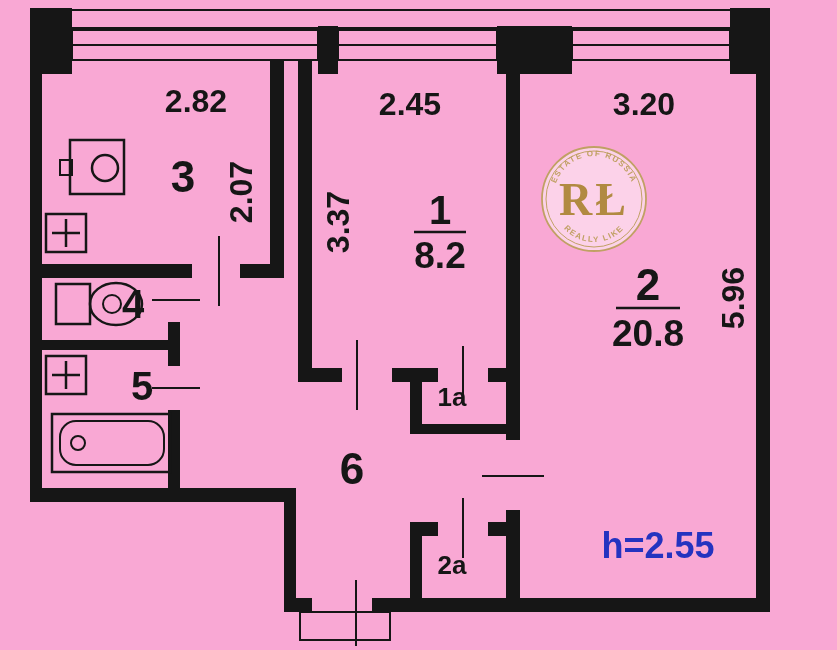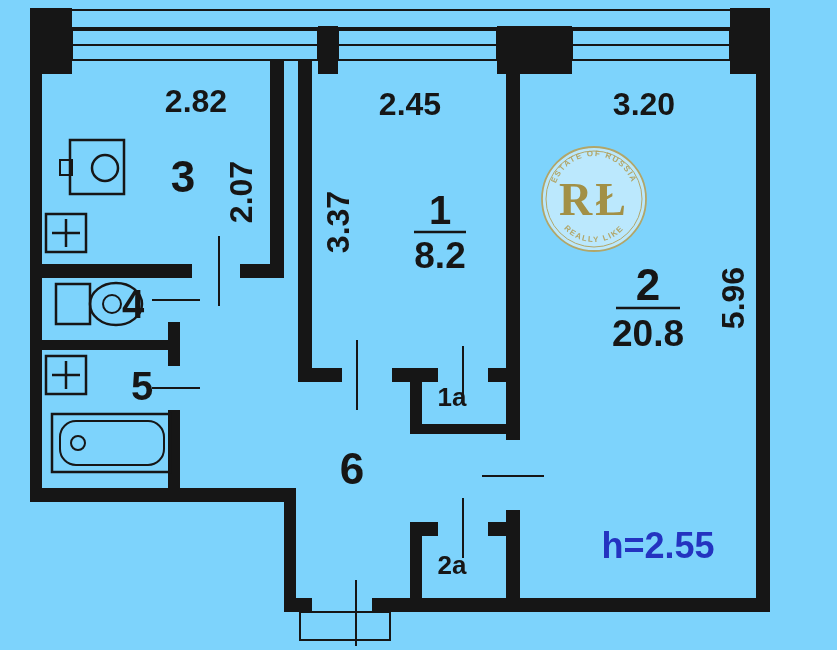--- a/index.html
+++ b/index.html
@@ -1,16 +1,16 @@
 <!DOCTYPE html>
 <html><head>
 <meta charset="utf-8">
 <style>
   html,body{margin:0;padding:0;background:#ffffff;}
-  #stage{position:relative;width:837px;height:650px;background:#7dd3fc;overflow:hidden;text-align:center;}
+  #stage{position:relative;width:837px;height:650px;background:#f9a8d4;overflow:hidden;text-align:center;}
   svg{display:block;}
   .dim{font:600 32px "Liberation Sans",sans-serif;fill:#161616;}
   .room-lg{font:600 44px "Liberation Sans",sans-serif;fill:#161616;}
   .room-md{font:600 40px "Liberation Sans",sans-serif;fill:#161616;}
   .area{font:600 37px "Liberation Sans",sans-serif;fill:#161616;}
   .closet{font:700 26px "Liberation Sans",sans-serif;fill:#161616;}
   .height-note{font:600 36px "Liberation Sans",sans-serif;}
   .wm-letters{font:700 46px "Liberation Serif",serif;letter-spacing:3px;}
   .wm-arc{font:700 8px "Liberation Sans",sans-serif;letter-spacing:1.5px;}
 </style>

